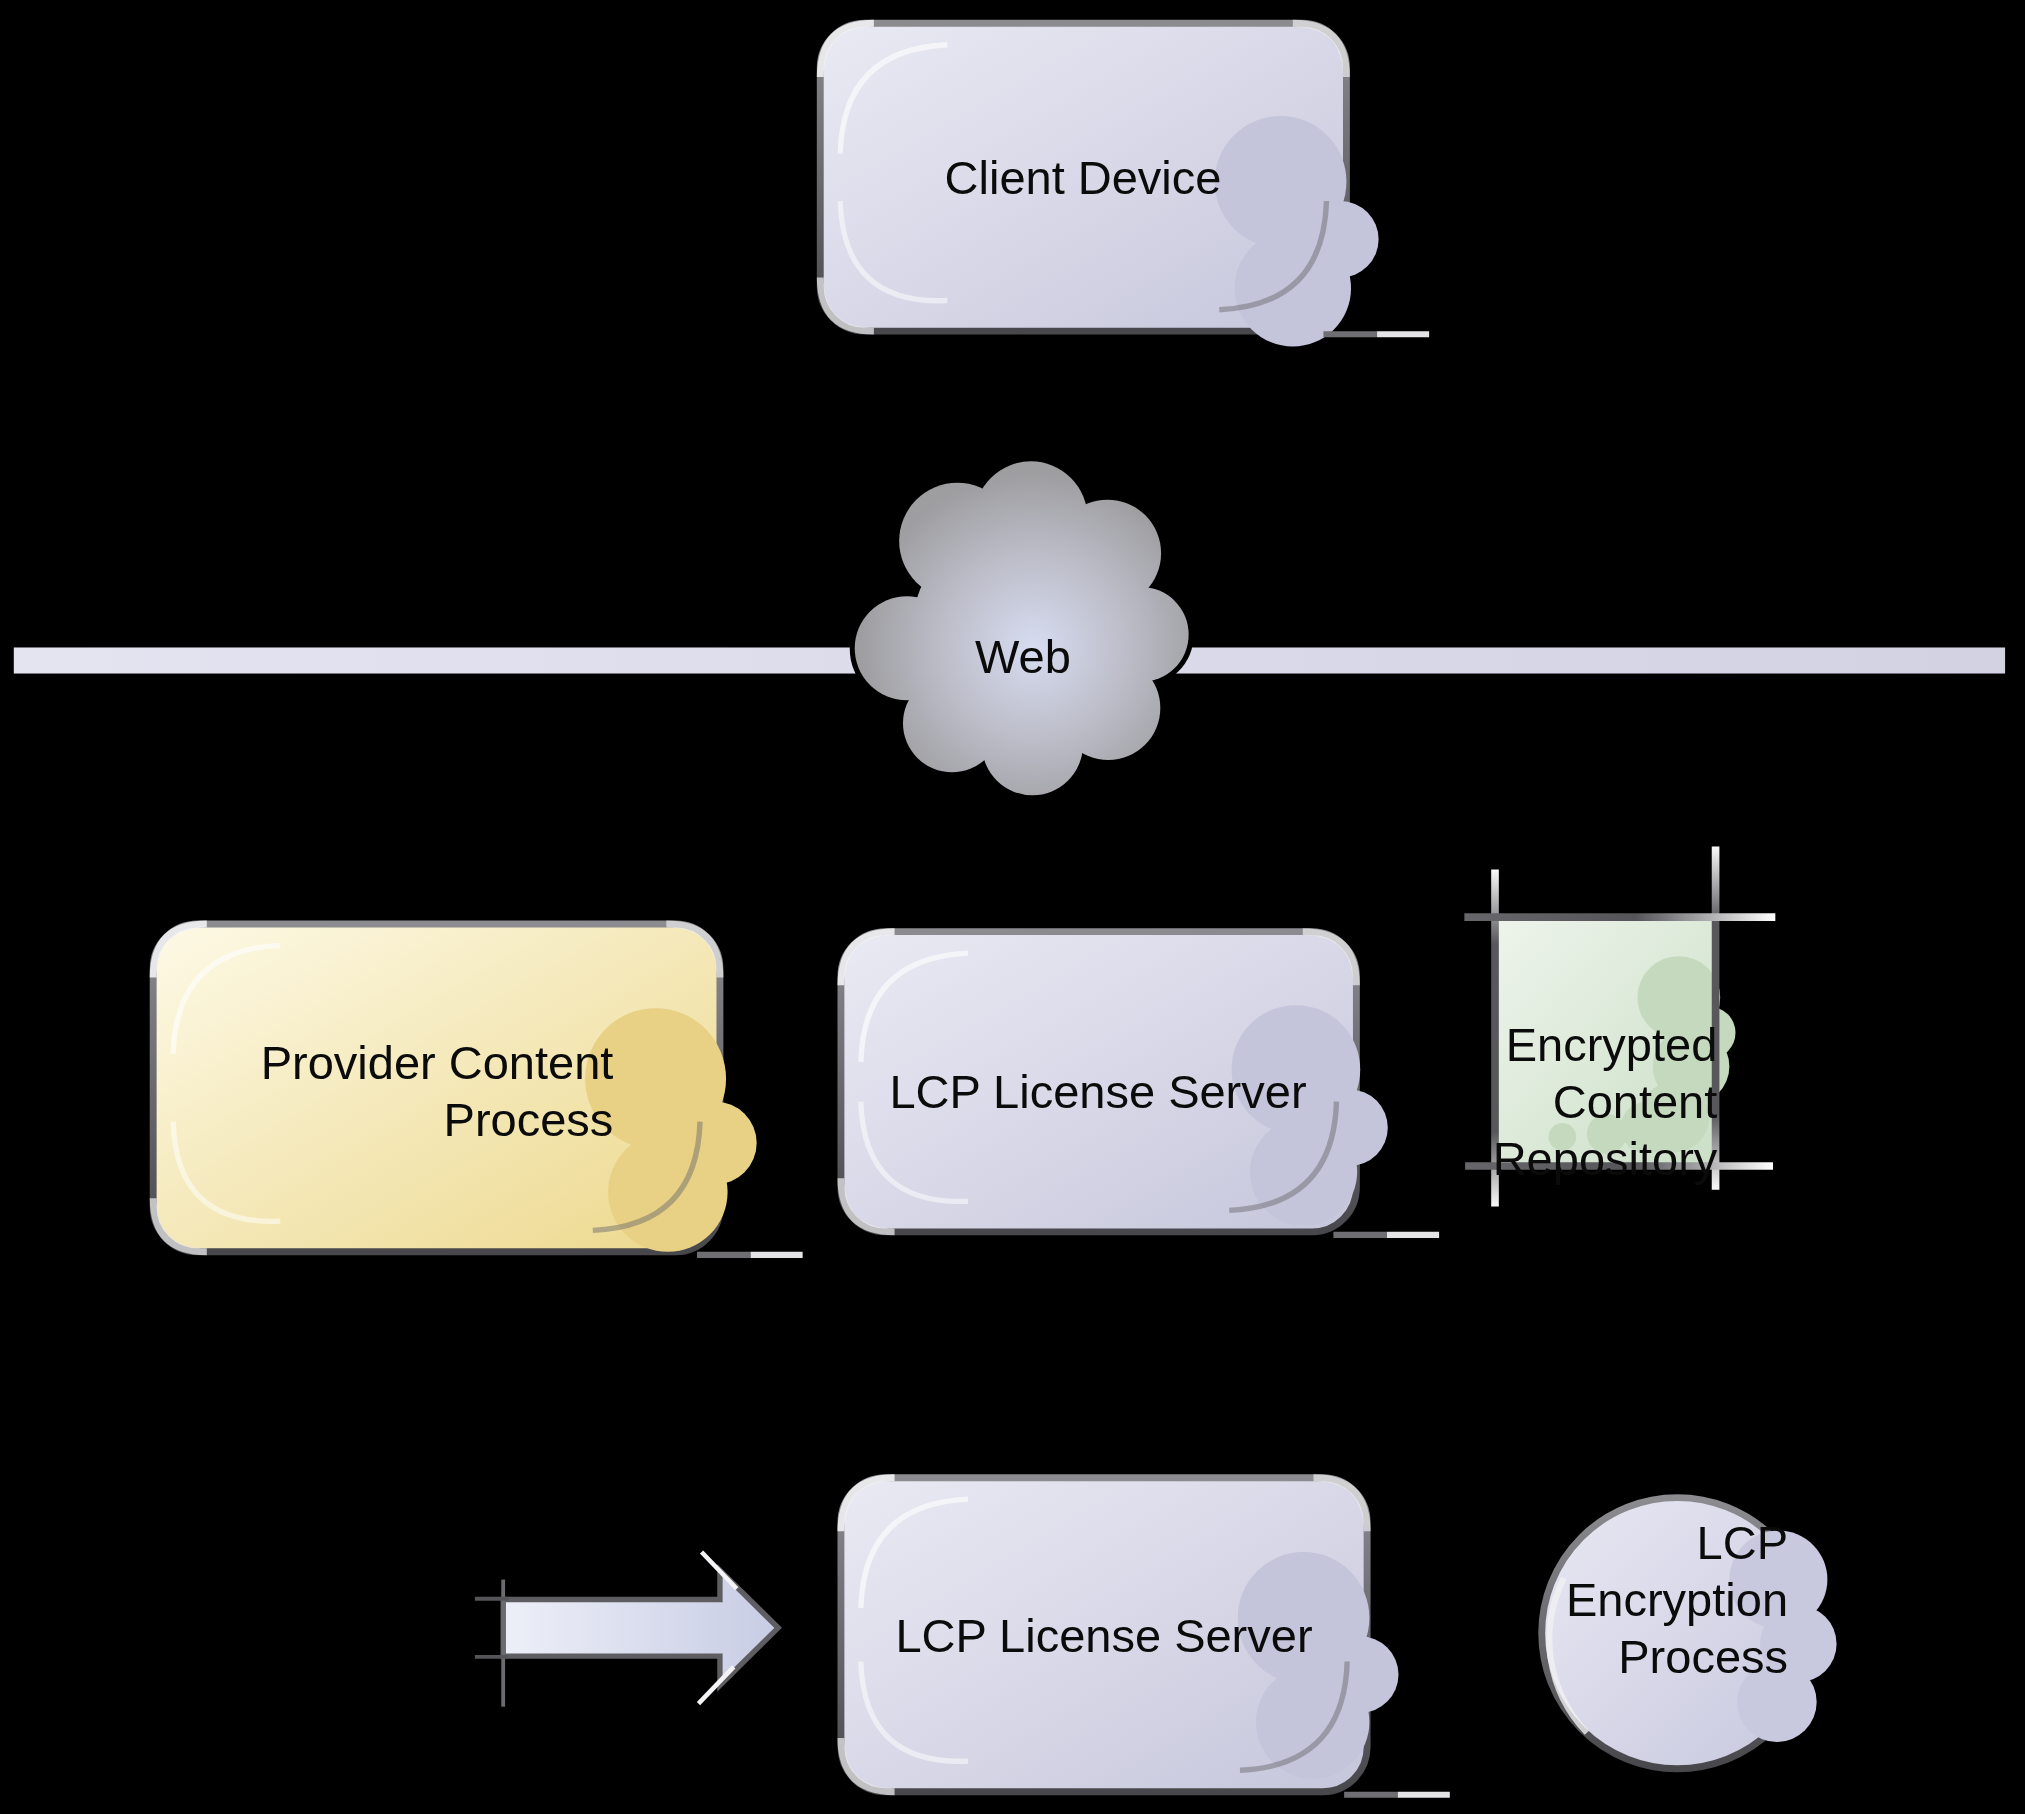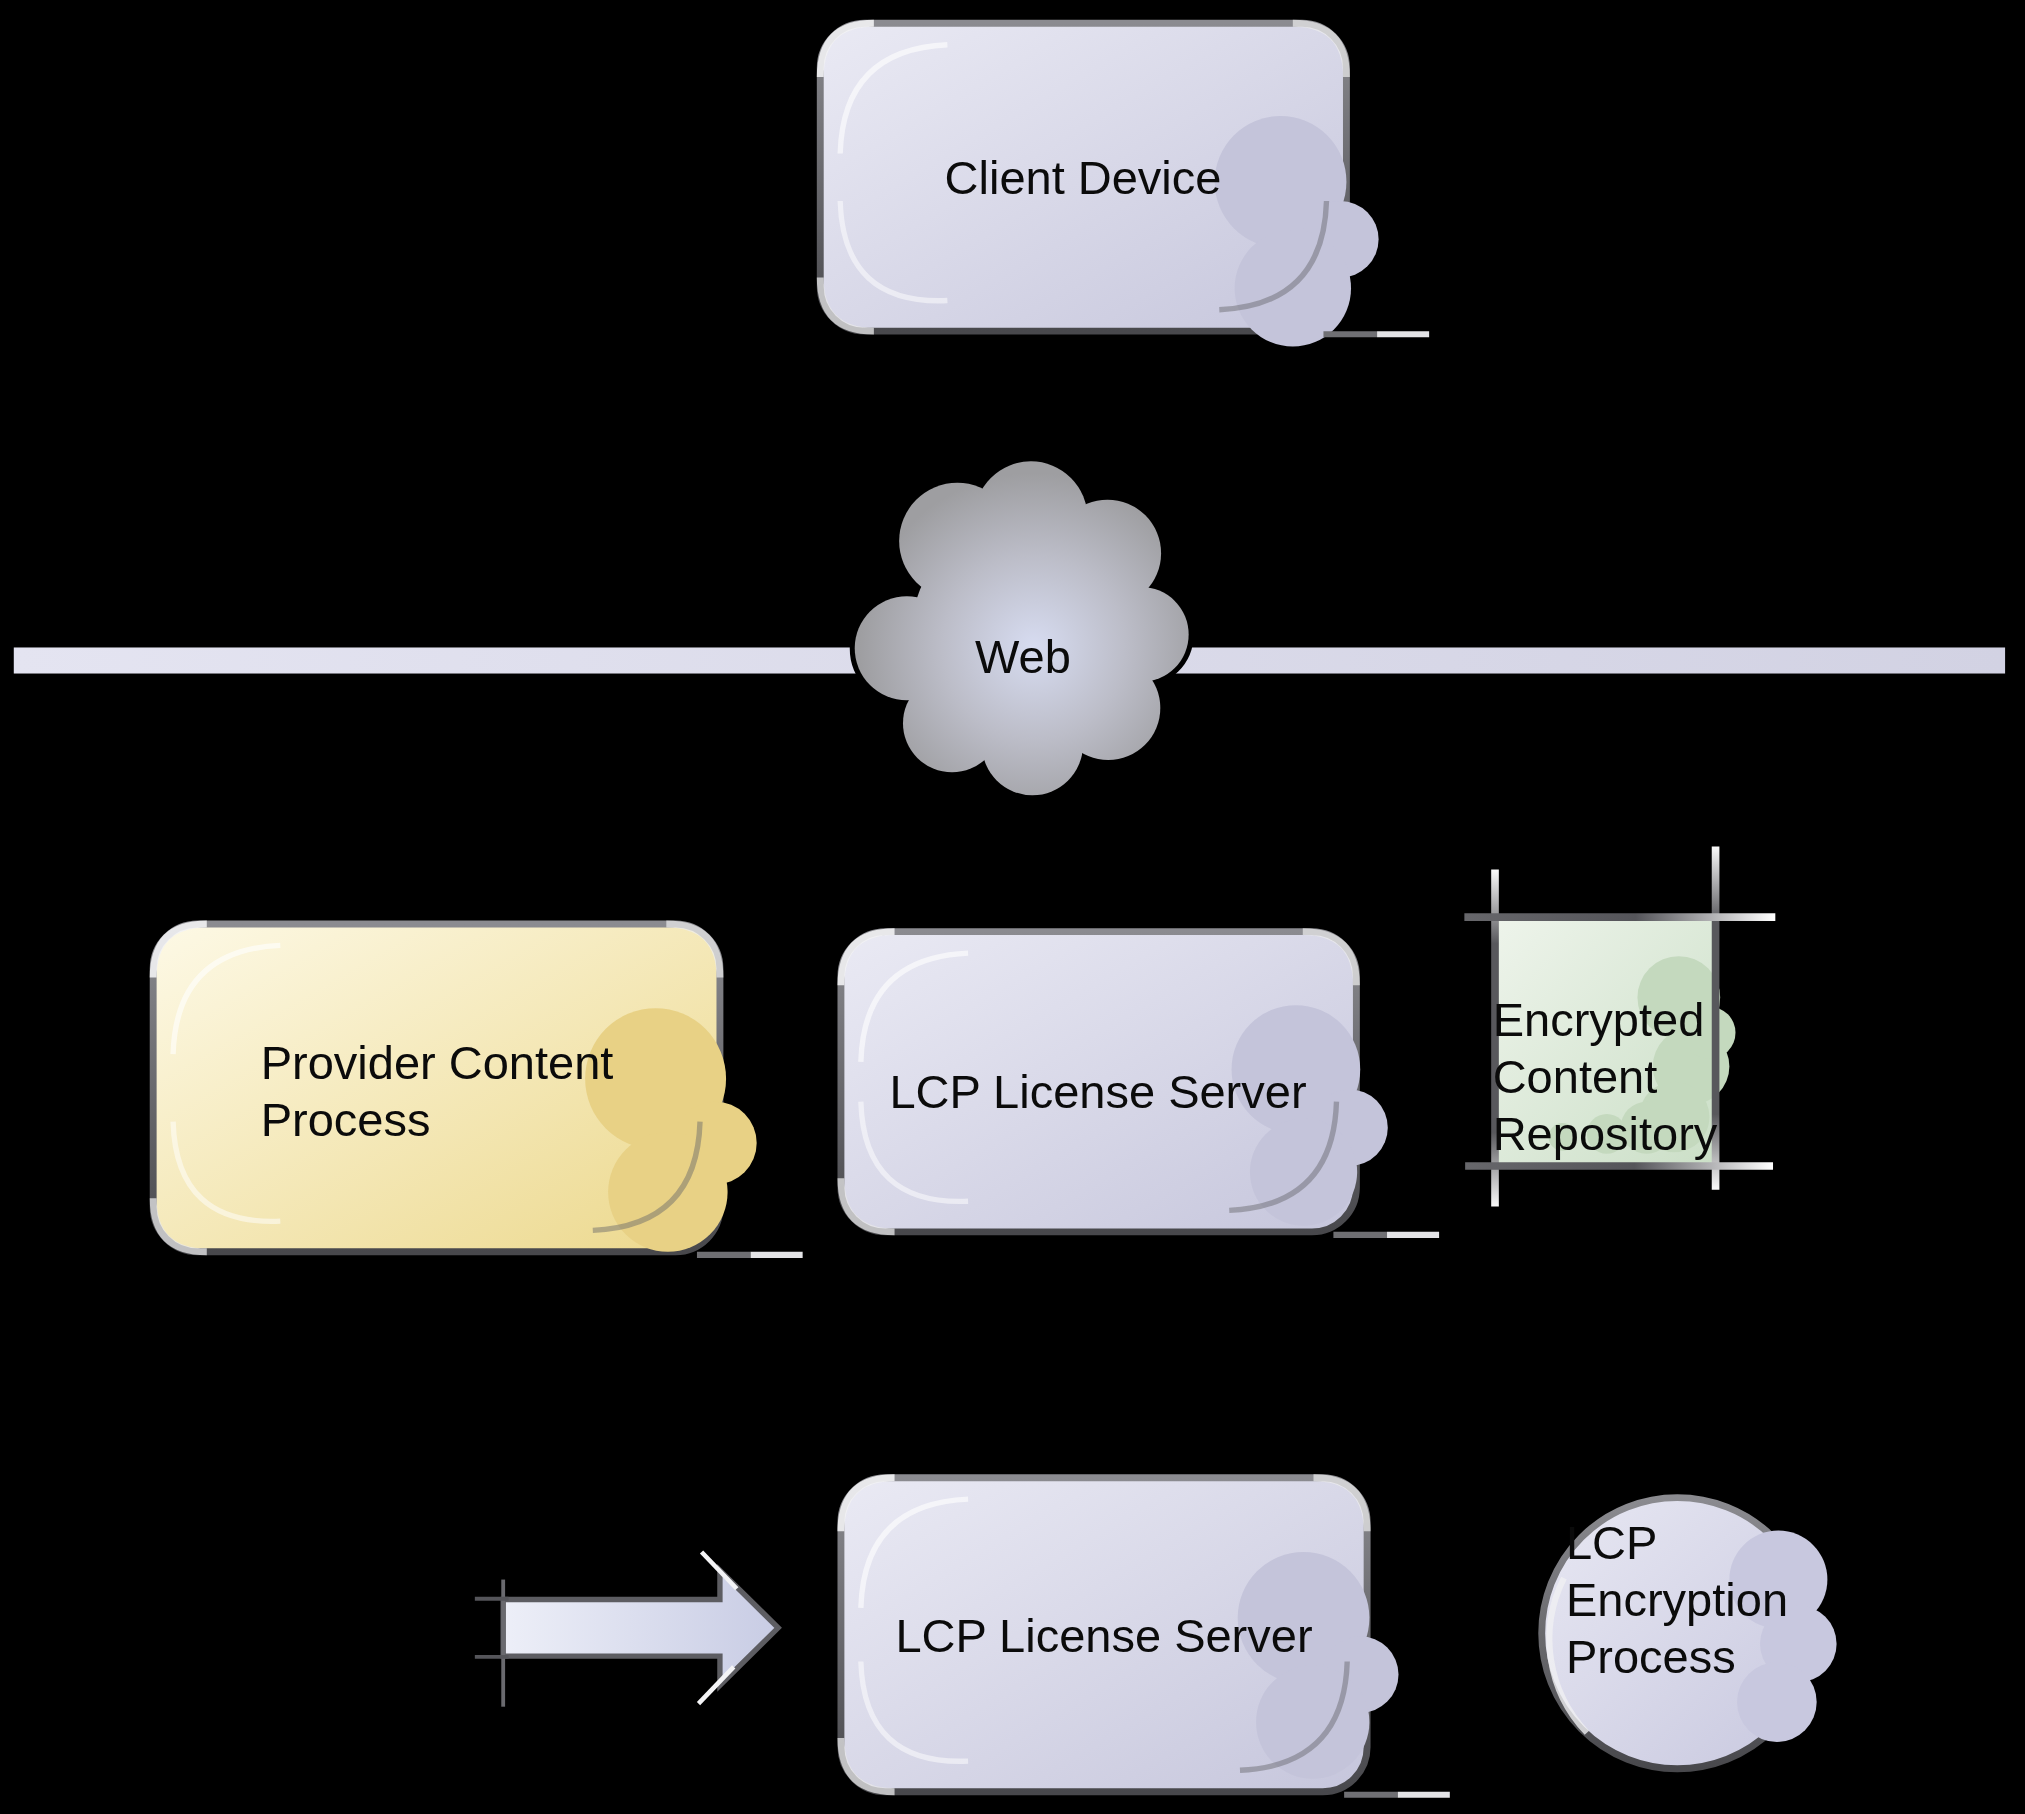--- a/index.html
+++ b/index.html
@@ -1,21 +1,21 @@
 <!DOCTYPE html>
 <html style="font-size:12.3px"><head>
 <meta charset="utf-8">
 <style>
   html,body{margin:0;padding:0;background:#000;}
   body{width:2025px;height:1815px;position:relative;overflow:hidden;
        font-family:"Liberation Sans","DejaVu Sans",sans-serif;}
   .diagram-canvas{position:absolute;left:0;top:0;width:2025px;height:1815px;}
   svg{position:absolute;left:0;top:0;display:block;}
   .lbl{position:absolute;transform:translate(-50%,-50%);color:#0b0b0b;
-       font-size:47px;line-height:57px;text-align:left;white-space:nowrap;}
+       font-size:47px;line-height:57px;text-align:right;white-space:nowrap;}
 </style>
 </head>
 <body>
 
 <div class="diagram-canvas">
 
 <svg width="2025" height="1815" viewBox="0 0 2644 2369">
   <defs>
     <linearGradient id="g-border" x1="0" y1="0" x2="0" y2="1">
       <stop offset="0" stop-color="#8b8b90"></stop>
@@ -220,21 +220,21 @@
 
   <div class="lbl" style="left:1023px;top:656px">Web</div>
 
   <div class="lbl" style="left:437px;top:1091px">
     <div>Provider Content</div>
     <div>Process</div>
   </div>
 
   <div class="lbl" style="left:1098px;top:1091px">LCP License Server</div>
 
-  <div class="lbl" style="left:1605px;top:1076px">
+  <div class="lbl" style="left:1605px;top:1101px">
     <div>Encrypted</div>
     <div>Content</div>
     <div>Repository</div>
   </div>
 
   <div class="lbl" style="left:1104px;top:1635px">LCP License Server</div>
 
   <div class="lbl" style="left:1677px;top:1599px">
     <div>LCP</div>
     <div>Encryption</div>

